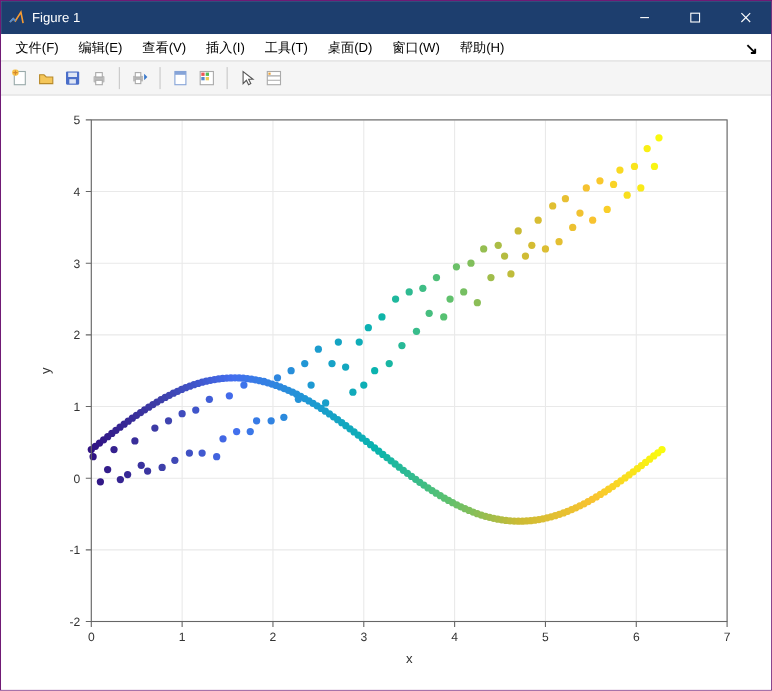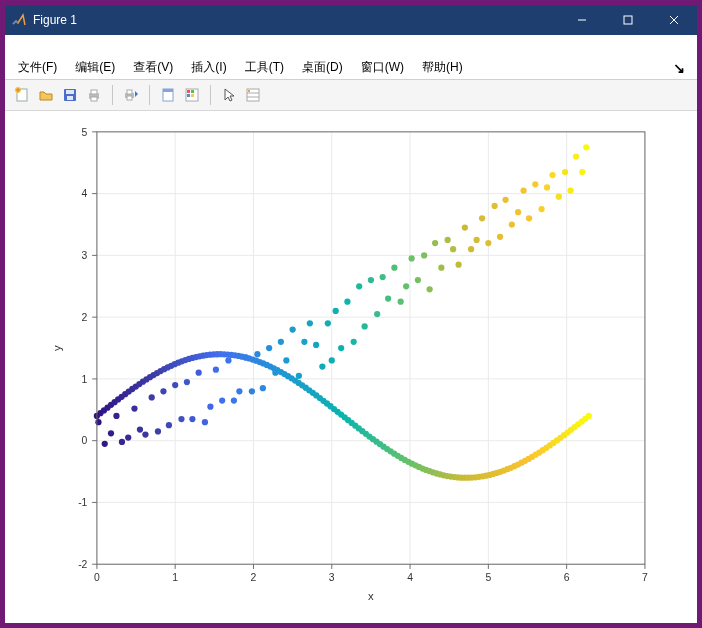--- a/index.html
+++ b/index.html
@@ -11,21 +11,21 @@
     font-size: 12px;
     background: #f0f0f0;
     overflow: hidden;
   }
   .window {
     width: 702px;
     height: 628px;
     display: flex;
     flex-direction: column;
     background: #fff;
-    border: 5px solid #701a75;
+    border: 1px solid #701a75;
     box-sizing: border-box;
   }
   
   .titlebar {
     height: 30px;
     background: #1d3e6e;
     color: #fff;
     display: flex;
     align-items: center;
     padding-left: 6px;
@@ -48,21 +48,20 @@
   
   .menubar {
     height: 24px;
     background: #fff;
     border-bottom: 1px solid #d0d0d0;
     display: flex;
     align-items: center;
     padding: 0 4px;
     font-size: 12px;
     color: #000;
-    margin-top: 20px;
   }
   .menubar .menu-item {
     padding: 2px 9px;
     cursor: default;
   }
   .menubar .menu-right {
     margin-left: auto;
     padding: 2px 8px 0 8px;
     font-weight: bold;
     font-size: 14px;

